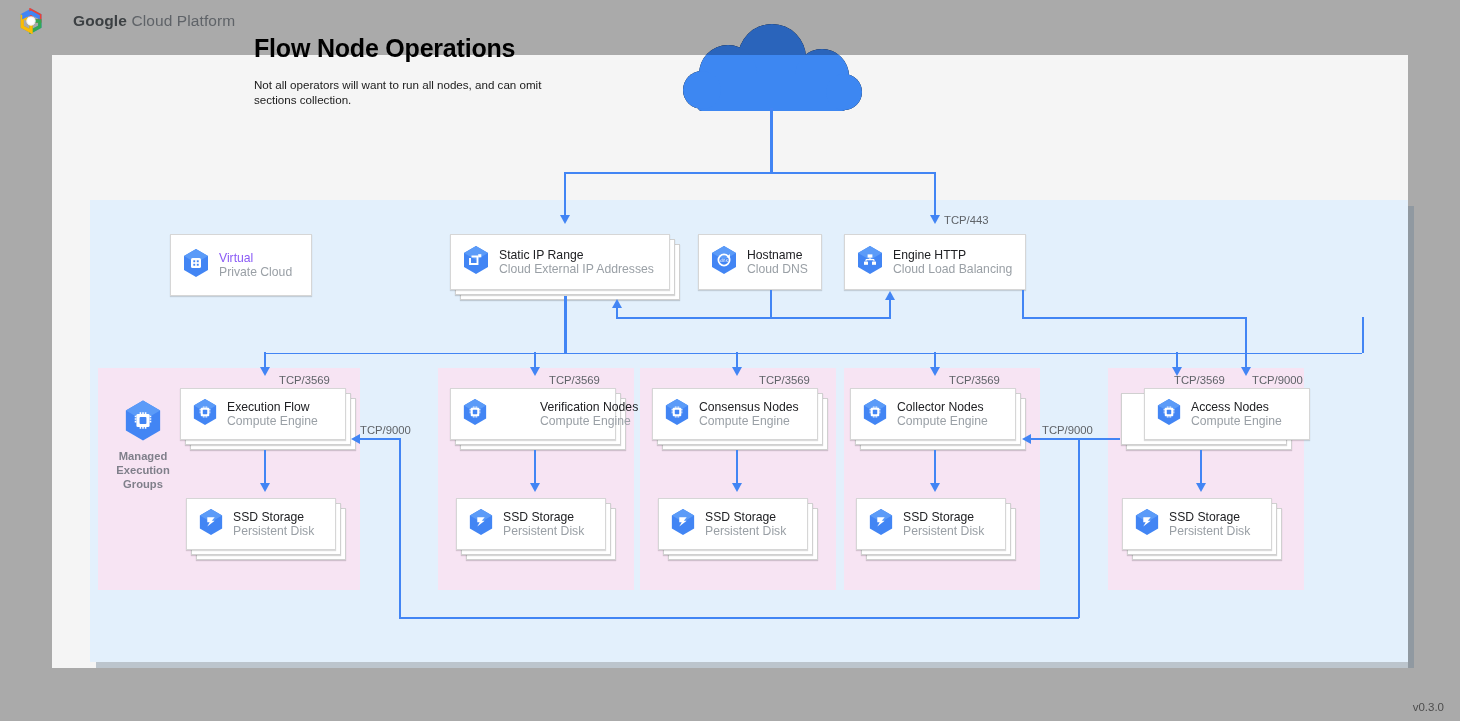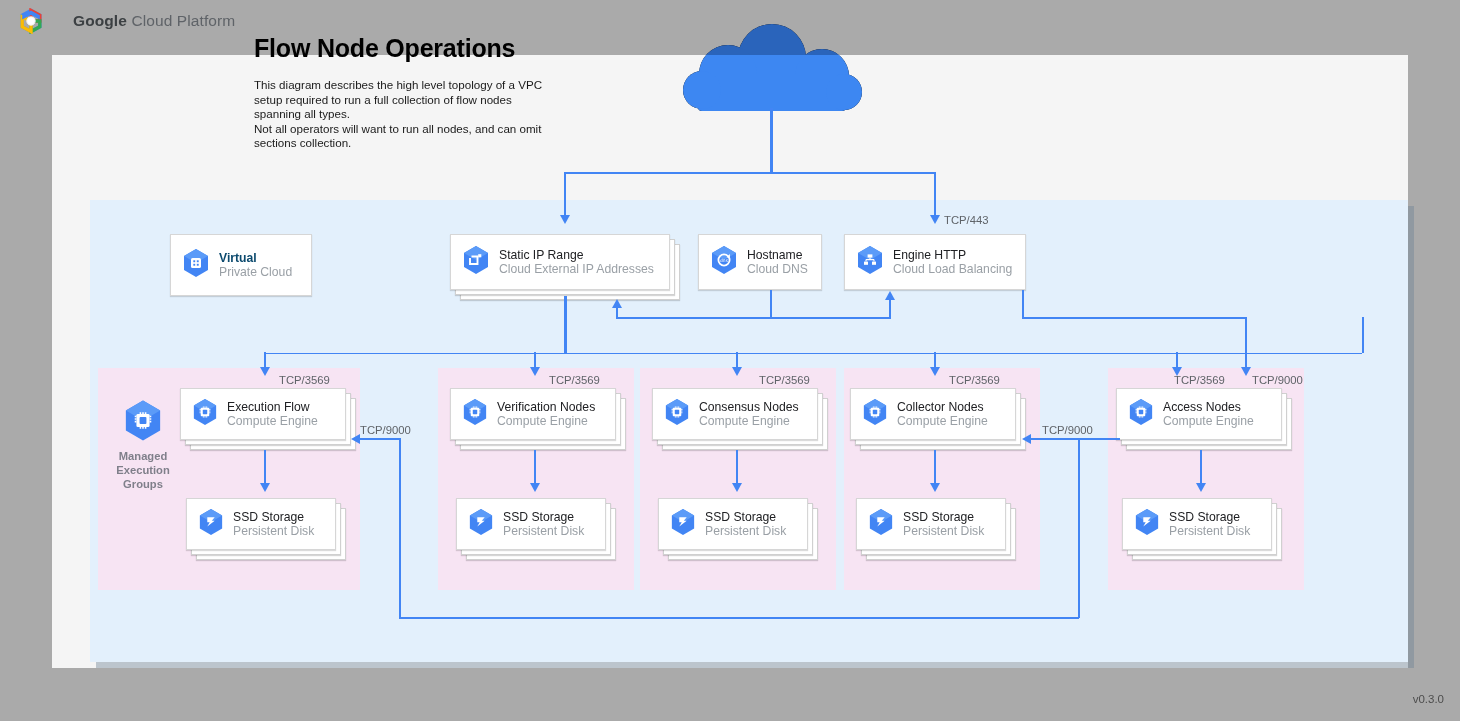--- a/index.html
+++ b/index.html
@@ -35,21 +35,21 @@
   
   .grp{position:absolute;top:368px;height:222px;background:#f7e4f3;}
 
   
   .card{position:absolute;background:#fff;border:1px solid #d6d6d6;
         box-shadow:0 1px 1px rgba(0,0,0,.14);display:flex;align-items:center;box-sizing:border-box;}
   .card .ico{flex:0 0 auto;margin-left:11px;margin-right:9px;}
   .card .lines{display:flex;flex-direction:column;justify-content:center;line-height:14.5px;}
   .card .l1{font-size:12.2px;color:#202124;white-space:nowrap;}
   .card .l2{font-size:12.2px;color:#9aa0a6;white-space:nowrap;}
-  .card.muted .l1{color:#0c4a6e;font-weight:bold;}
+  .card.muted .l1{color:#8b5cf6;}
 
   
   .stack{position:absolute;padding-left:28px;}
   .stack .plate{position:absolute;background:#fff;border:1px solid #d0d0d0;
         box-shadow:0 1px 1px rgba(0,0,0,.16);box-sizing:border-box;}
   .stack .card{left:0;top:0;}
 
   
   .ln{position:absolute;background:#4285f4;}
   .lnh{height:1.6px;}
@@ -62,21 +62,21 @@
 
   
   .plbl{position:absolute;font-size:11.3px;color:#5f6368;white-space:nowrap;}
 
   
   #miglbl{position:absolute;left:110px;top:449px;width:66px;text-align:center;
           font-size:11.2px;font-weight:bold;color:#7f7f8a;line-height:14px;}
   #migicon{position:absolute;left:123px;top:399px;}
 
   
-  #ver{position:absolute;right:16px;bottom:16px;font-size:11.5px;color:#4d4d4d;}
+  #ver{position:absolute;right:16px;bottom:8px;font-size:11.5px;color:#4d4d4d;}
 </style>
 </head>
 <body>
 
 <div id="brand">
   <span class="logo">
     <svg viewBox="0 0 26 26" width="26" height="26">
       <path d="M13 2.4 L21.8 7.3 L21.8 18.7 L13 23.6 L4.2 18.7 L4.2 7.3 Z" fill="none" stroke="#4285f4" stroke-width="3.4"></path>
       <path d="M13 2.4 L21.8 7.3 L21.8 13 L13 13 Z" fill="none" stroke="#ea4335" stroke-width="3.4"></path>
       <path d="M21.8 13 L21.8 18.7 L13 23.6 L13 13 Z" fill="none" stroke="#34a853" stroke-width="3.4"></path>
@@ -88,21 +88,20 @@
   </span>
   <span class="btxt">
     <b>Google</b><span> Cloud Platform</span>
   </span>
 </div>
 
 <div id="canvas"></div>
 
 <div id="title">Flow Node Operations</div>
 <div id="desc">
-  <p>This diagram describes the high level topology of a VPC setup required to run a full collection of flow nodes spanning all types.</p>
   <p>Not all operators will want to run all nodes, and can omit sections collection.</p>
 </div>
 
 <div id="cloud">
   <svg viewBox="0 0 192 95" width="192" height="95">
     <defs>
       <clipPath id="topclip">
           <rect x="0" y="0" width="192" height="37"></rect>
         </clipPath>
       <clipPath id="botclip">
@@ -297,21 +296,21 @@
     <span class="lines">
       <span class="l1">SSD Storage</span>
       <span class="l2">Persistent Disk</span>
     </span>
   </div>
 </div>
 
 <div class="stack" style="left:450px;top:388px;">
   <div class="plate" style="left:10px;top:10px;width:166px;height:52px;"></div>
   <div class="plate" style="left:5px;top:5px;width:166px;height:52px;"></div>
-  <div class="card" style="width:166px;height:52px;">
+  <div class="card" style="width:166px;height:52px;gap:43px;">
     <span class="ico">
       <svg width="26" height="28" viewBox="0 0 28 30">
           <polygon points="14,1 26,8 26,22 14,29 2,22 2,8" fill="#4285f4"></polygon>
           <polygon points="14,1 26,8 14,15 2,8" fill="#5b9bf8"></polygon>
           <rect x="9.4" y="10.4" width="9.2" height="9.2" rx="1" fill="#fff"></rect>
           <rect x="11.6" y="12.6" width="4.8" height="4.8" rx=".7" fill="#4285f4"></rect>
           <path d="M12.2 9.2v1.2M14 9.2v1.2M15.8 9.2v1.2M12.2 19.6v1.2M14 19.6v1.2M15.8 19.6v1.2M8.2 12.2h1.2M8.2 14h1.2M8.2 15.8h1.2M18.6 12.2h1.2M18.6 14h1.2M18.6 15.8h1.2" stroke="#fff" stroke-width="1.1"></path>
         </svg>
     </span>
     <span class="lines">
@@ -414,21 +413,21 @@
     <span class="lines">
       <span class="l1">SSD Storage</span>
       <span class="l2">Persistent Disk</span>
     </span>
   </div>
 </div>
 
 <div class="stack" style="left:1116px;top:388px;">
   <div class="plate" style="left:10px;top:10px;width:166px;height:52px;"></div>
   <div class="plate" style="left:5px;top:5px;width:166px;height:52px;"></div>
-  <div class="card" style="width:166px;height:52px;">
+  <div class="card" style="width:166px;height:52px;margin-left:28px;">
     <span class="ico">
       <svg width="26" height="28" viewBox="0 0 28 30">
           <polygon points="14,1 26,8 26,22 14,29 2,22 2,8" fill="#4285f4"></polygon>
           <polygon points="14,1 26,8 14,15 2,8" fill="#5b9bf8"></polygon>
           <rect x="9.4" y="10.4" width="9.2" height="9.2" rx="1" fill="#fff"></rect>
           <rect x="11.6" y="12.6" width="4.8" height="4.8" rx=".7" fill="#4285f4"></rect>
           <path d="M12.2 9.2v1.2M14 9.2v1.2M15.8 9.2v1.2M12.2 19.6v1.2M14 19.6v1.2M15.8 19.6v1.2M8.2 12.2h1.2M8.2 14h1.2M8.2 15.8h1.2M18.6 12.2h1.2M18.6 14h1.2M18.6 15.8h1.2" stroke="#fff" stroke-width="1.1"></path>
         </svg>
     </span>
     <span class="lines">

